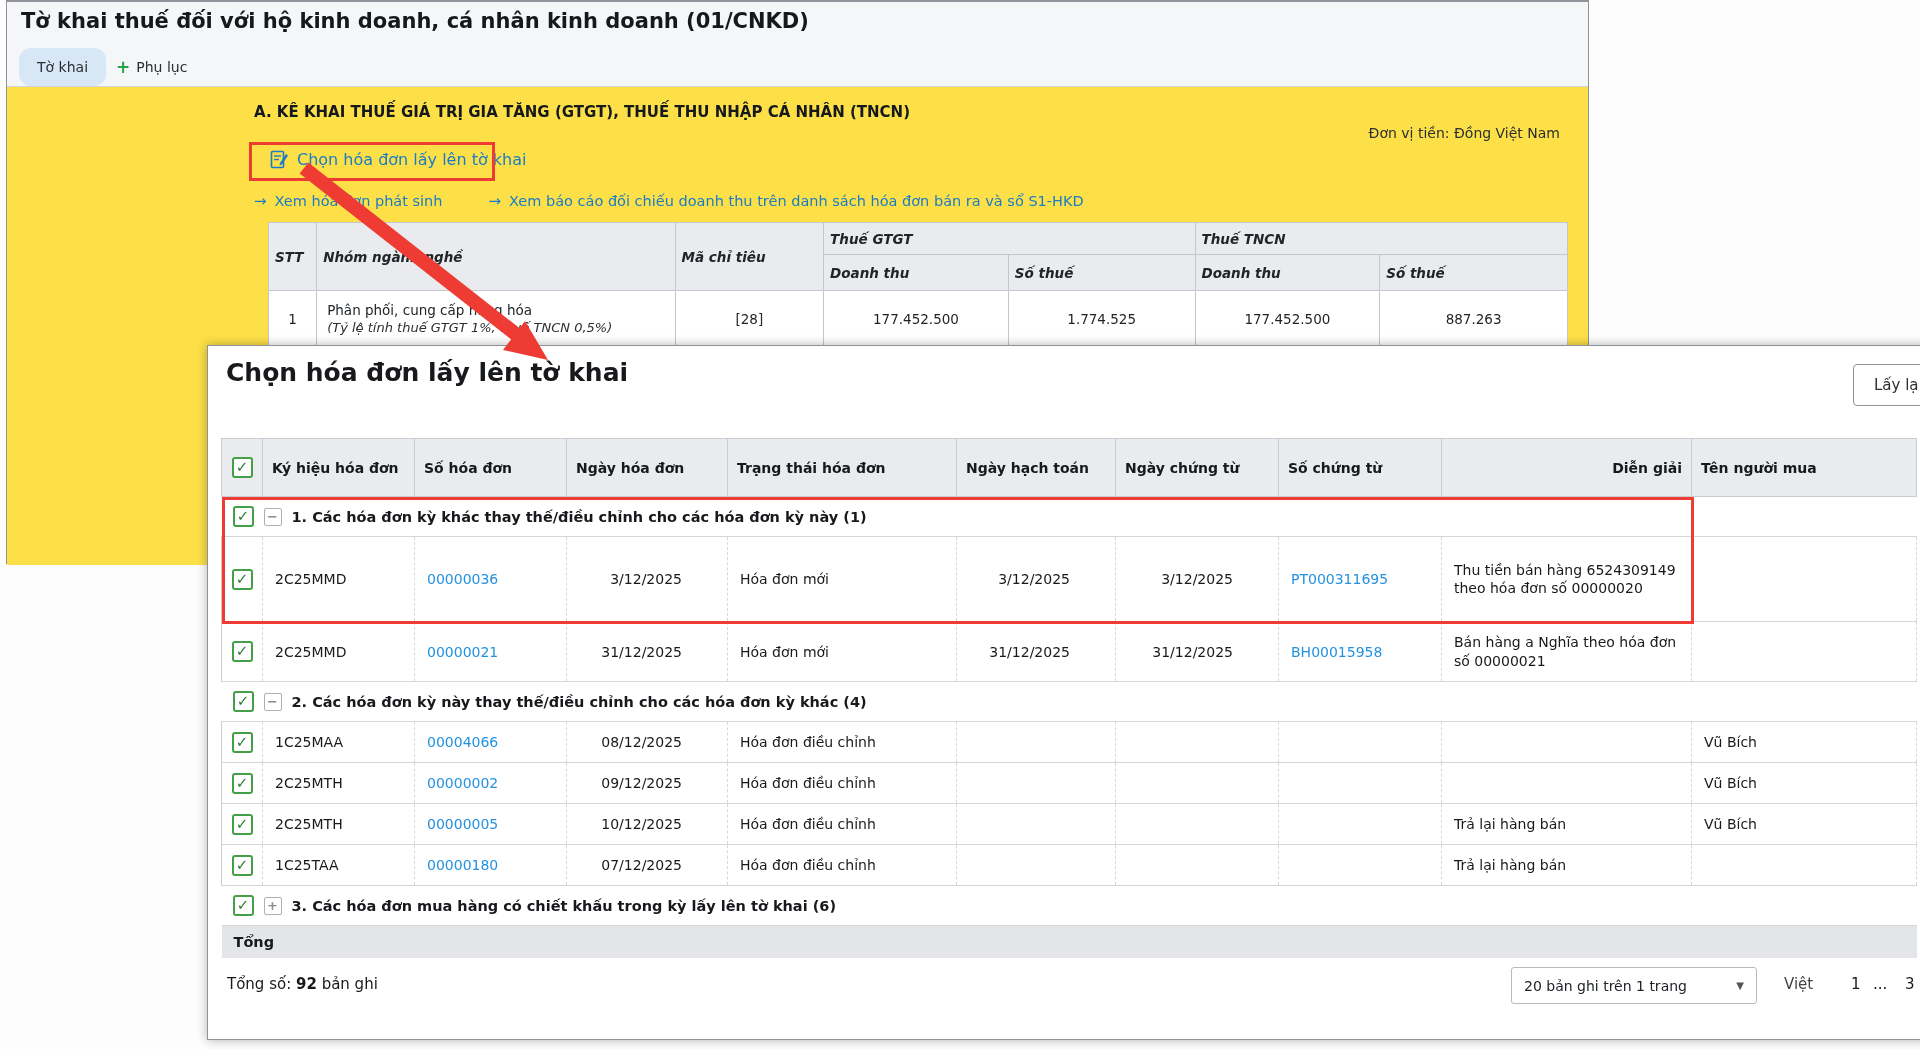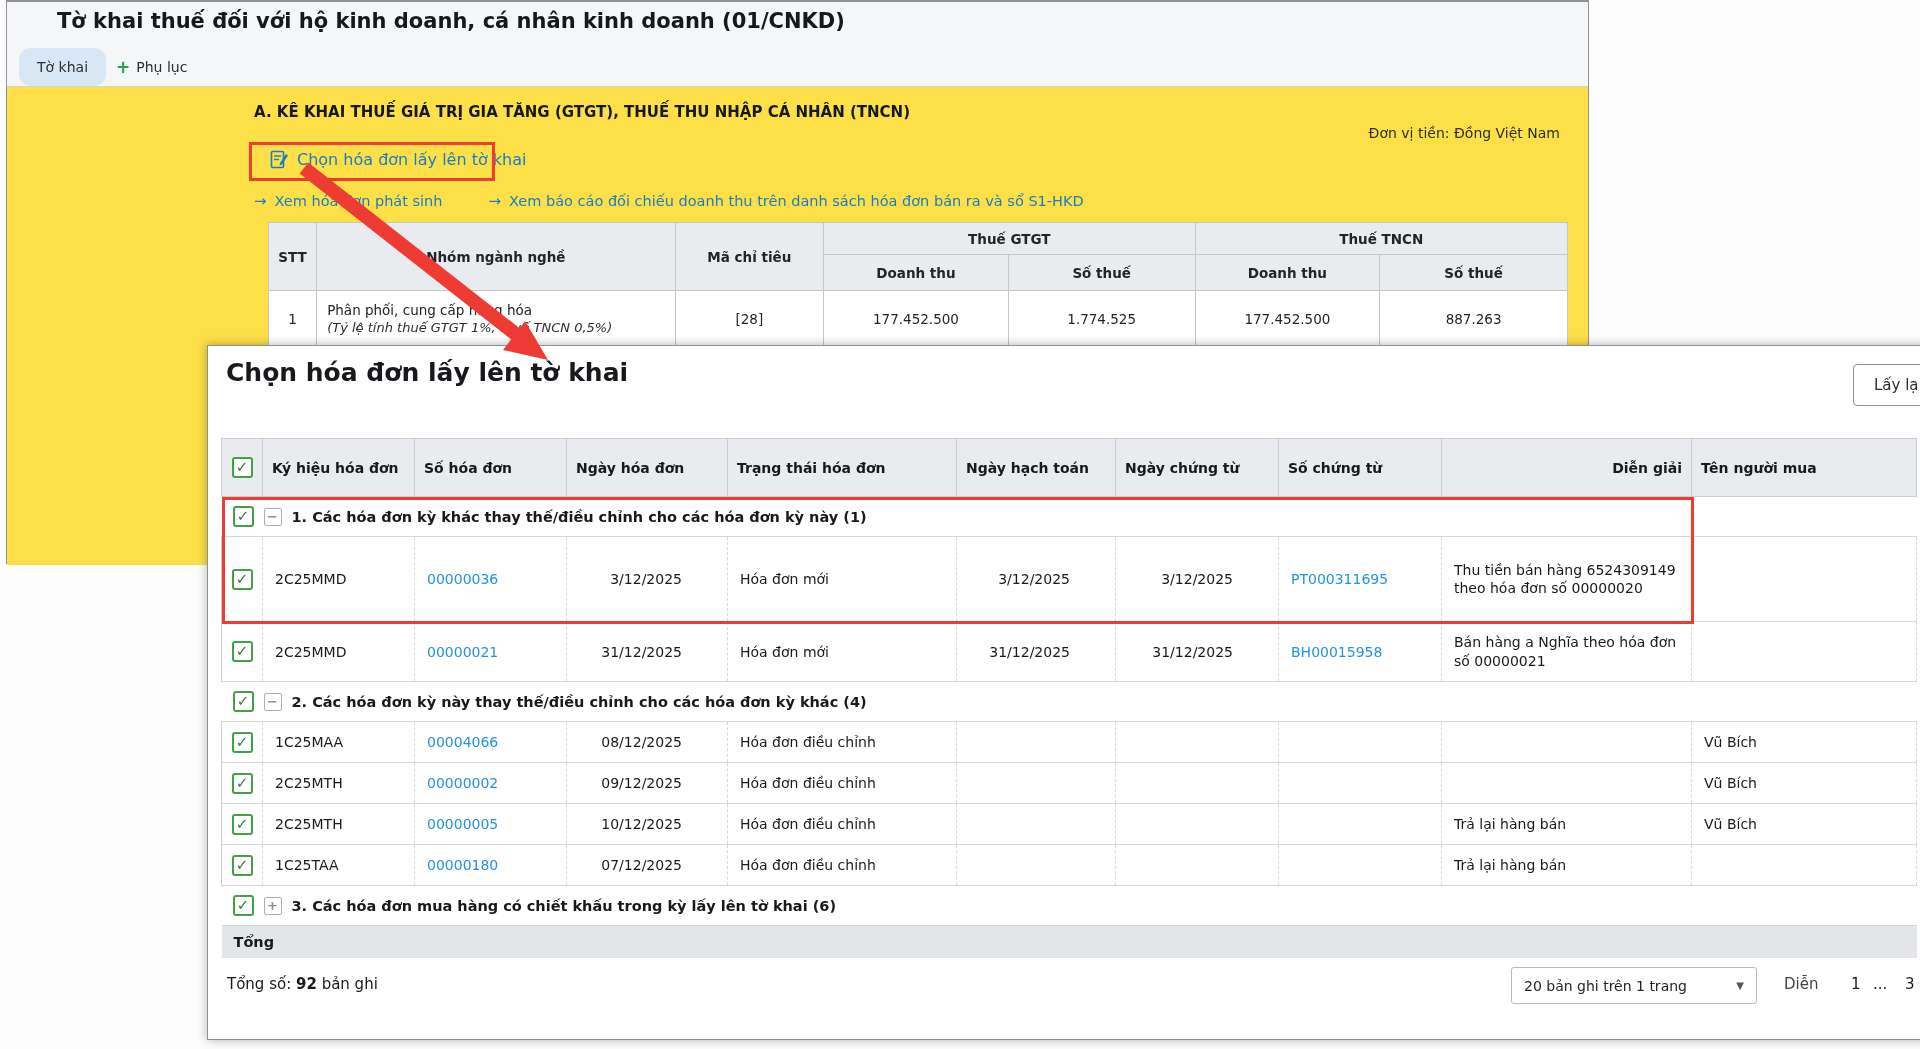--- a/index.html
+++ b/index.html
@@ -9,41 +9,41 @@
     background:#ffffff; color:#212529; overflow:hidden;
   }
   .stage { position:relative; width:1920px; height:1049px; overflow:hidden; background:#fdfdfd; }
 
   
   .main-window {
     position:absolute; left:6px; top:0; width:1583px; height:564px;
     background:#ffffff; border:1px solid #8f9399; border-top-width:2px; z-index:1;
   }
   .win-header { position:relative; height:85px; background:#f4f6f8; border-bottom:1px solid #cfd3d8; }
-  .win-title { position:absolute; left:14px; top:7px; font-size:21px; font-weight:bold; color:#15181c;margin-left:36px; }
+  .win-title { position:absolute; left:14px; top:7px; font-size:21px; font-weight:bold; color:#15181c; }
   .tabs { position:absolute; left:12px; bottom:0; display:flex; align-items:flex-end; }
   .tab { height:38px; display:flex; align-items:center; padding:0 18px; font-size:14px; color:#2b2f33; cursor:default; }
   .tab.active { background:#d7e7f6;border-radius:12px; }
   .tab.add { padding:0 10px; gap:6px; }
   .tab .plus { color:#28a14c; font-weight:bold; font-size:17px; }
 
   .win-body { position:relative; height:478px; background:#fde047; }
   .sec-title { position:absolute; left:247px; top:16px; font-size:15px; font-weight:bold; color:#15181c; }
   .currency-note { position:absolute; right:28px; top:38px; font-size:14px; color:#2b2f33; }
 
   .choose-link { position:absolute; left:263px; top:63px; display:flex; align-items:center; gap:8px;
                  font-size:16px; color:#1a7cc7; cursor:pointer; }
   .choose-link svg { display:block; }
   .view-links { position:absolute; left:247px; top:105px; display:flex; gap:46px; font-size:14.5px; }
   .vlink { color:#1a7cc7; display:flex; gap:8px; align-items:center; cursor:pointer; }
   .vlink .arr { font-size:15px; }
 
   table.decl { position:absolute; left:261px; top:135px; width:1300px; border-collapse:collapse; table-layout:fixed; }
   table.decl th, table.decl td { border:1px solid #c3c7cc; font-size:13.5px; }
-  table.decl th { background:#e9ebee; font-weight:bold; text-align:center; padding:4px 6px; }
+  table.decl th { background:#e9ebee; font-weight:bold; text-align:left; padding:4px 6px;font-style:italic; }
   table.decl .h1 { height:32px; }
   table.decl .h2 th { height:36px; }
   table.decl td { background:#fff; height:56px; vertical-align:middle; padding:4px 10px; }
   td.c { text-align:center; }
   td.r { text-align:center; }
   .nganh-sub { font-style:italic; font-size:13px; color:#2b2f33; margin-top:2px; }
 
   
   .modal {
     position:absolute; left:207px; top:345px; width:1780px; height:695px;
@@ -369,21 +369,21 @@
 
     <div class="total-info">
       <span>Tổng số:</span>
       <b>92</b>
       <span>bản ghi</span>
     </div>
     <div class="page-size">
       <span>20 bản ghi trên 1 trang</span>
       <span class="caret">▼</span>
     </div>
-    <span class="pg-prev">Diễn</span>
+    <span class="pg-prev">Việt</span>
     <span class="pg-1">1</span>
     <span class="pg-dots">...</span>
     <span class="pg-3">3</span>
 
     <div class="red-rect-group"></div>
   </div>
 
   <svg class="arrow-svg" width="700" height="420" viewBox="0 0 700 420">
     <line x1="304" y1="168" x2="522" y2="339" stroke="#ee3b34" stroke-width="14"></line>
     <polygon points="548,360 503,350 525,321" fill="#ee3b34"></polygon>

